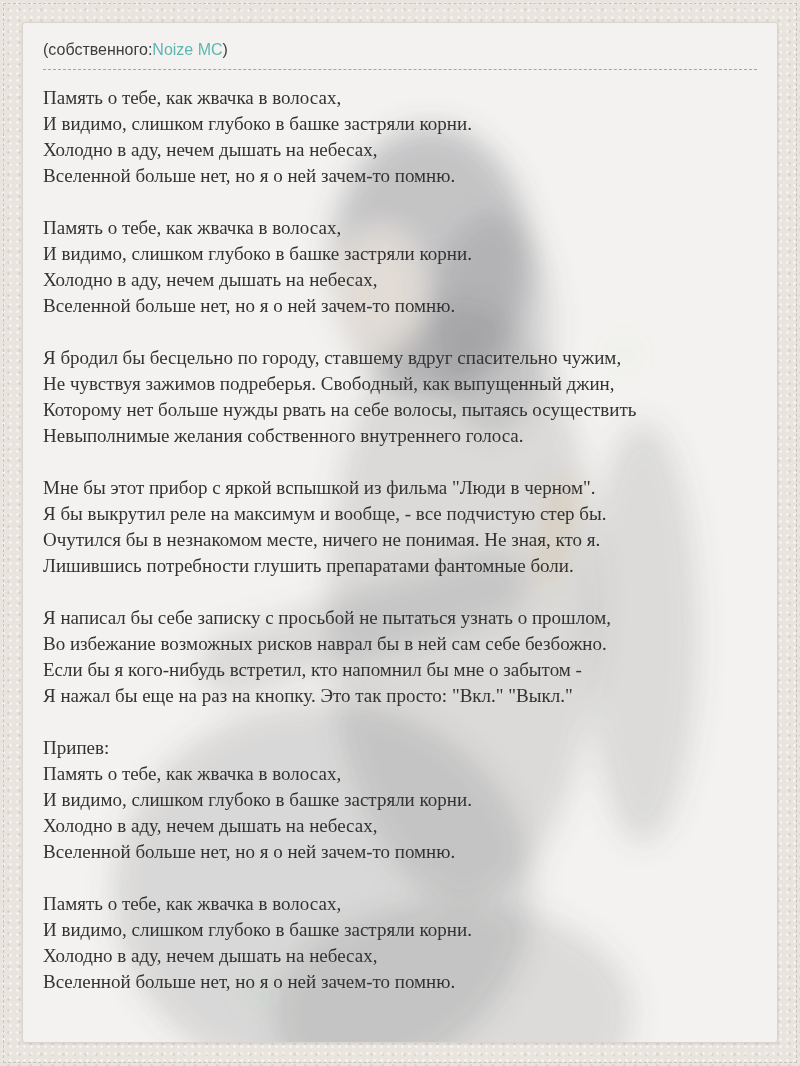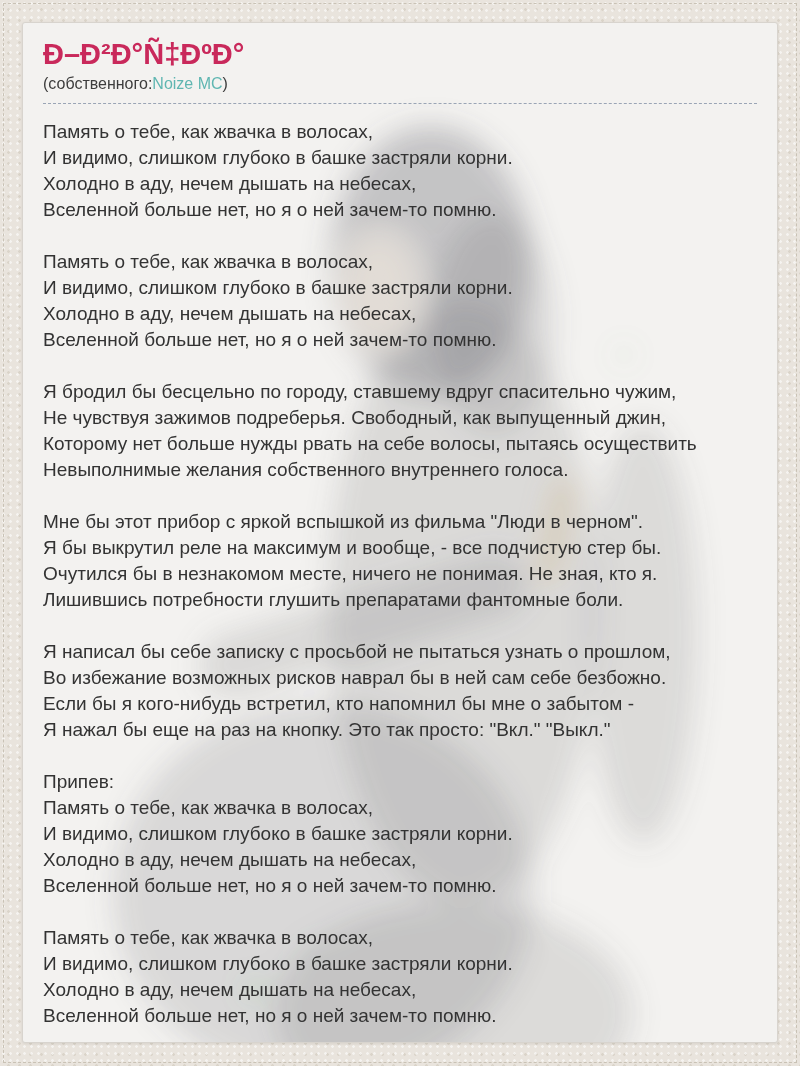--- a/index.html
+++ b/index.html
@@ -69,20 +69,21 @@
     color: #3d3d3d;
   }
   .artist-link {
     color: var(--artist-link, #5fb6b1);
     text-decoration: none;
   }
   .lyrics {
     margin-top: 15px;
     font-size: 19px;
     color: var(--body-text, #333333);
+    font-family: Liberation Serif, serif;
   }
   .stanza {
     margin: 0 0 26px 0;
     line-height: 26px;
   }
   .stanza:last-child {
     margin-bottom: 0;
   }
 </style>
 </head>
@@ -112,21 +113,20 @@
         <circle cx="601" cy="332" r="5" fill="#7fbb7a" opacity="0.35"></circle>
         <circle cx="231" cy="966" r="6" fill="#59b06b" opacity="0.55"></circle>
         <circle cx="286" cy="928" r="4" fill="#6fae7d" opacity="0.35"></circle>
       </g>
     </svg>
   </div>
 
   <div class="card-content">
 
     <div class="song-header">
-      <h1 class="song-title">Ð–Ð²Ð°Ñ‡ÐºÐ°</h1>
       <div class="performer-line">
         <span>(собственного:</span><a href="#" class="artist-link">Noize MC</a><span>)</span>
       </div>
     </div>
 
     <div class="lyrics">
         <p class="stanza">Память о тебе, как жвачка в волосах,<br>И видимо, слишком глубоко в башке застряли корни.<br>Холодно в аду, нечем дышать на небесах,<br>Вселенной больше нет, но я о ней зачем-то помню.</p>
         <p class="stanza">Память о тебе, как жвачка в волосах,<br>И видимо, слишком глубоко в башке застряли корни.<br>Холодно в аду, нечем дышать на небесах,<br>Вселенной больше нет, но я о ней зачем-то помню.</p>
         <p class="stanza">Я бродил бы бесцельно по городу, ставшему вдруг спасительно чужим,<br>Не чувствуя зажимов подреберья. Свободный, как выпущенный джин,<br>Которому нет больше нужды рвать на себе волосы, пытаясь осуществить<br>Невыполнимые желания собственного внутреннего голоса.</p>
         <p class="stanza">Мне бы этот прибор с яркой вспышкой из фильма "Люди в черном".<br>Я бы выкрутил реле на максимум и вообще, - все подчистую стер бы.<br>Очутился бы в незнакомом месте, ничего не понимая. Не зная, кто я.<br>Лишившись потребности глушить препаратами фантомные боли.</p>

